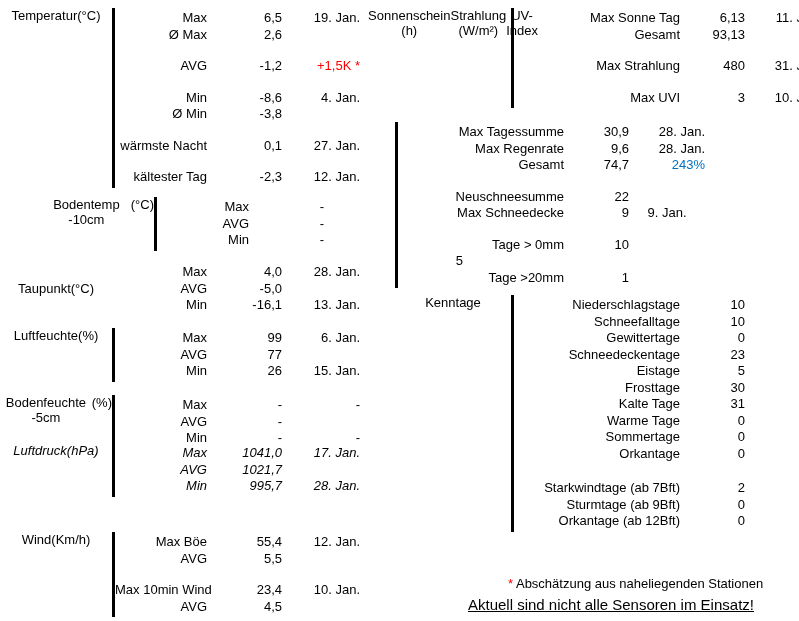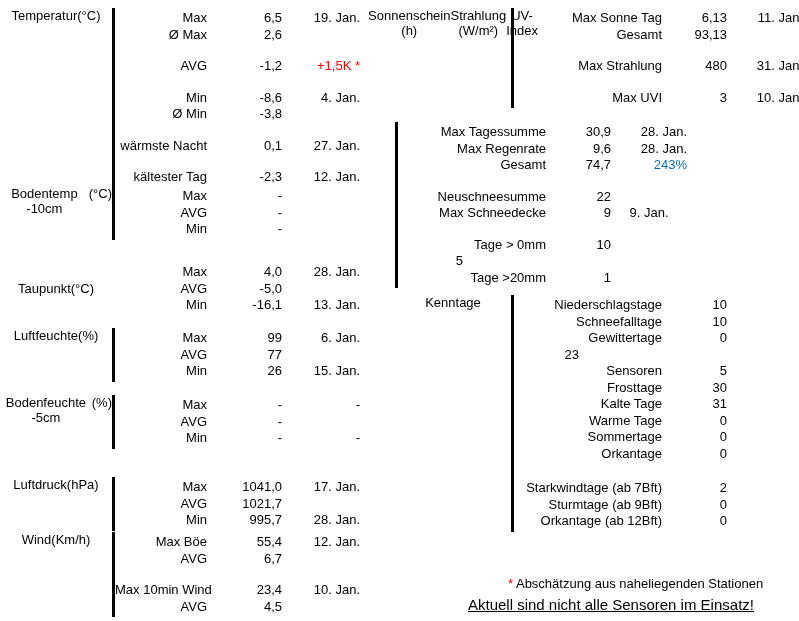--- a/index.html
+++ b/index.html
@@ -21,29 +21,29 @@
   .group + .group{margin-top:15px;}
   .col-right .s2 .group + .group{margin-top:18px;}
   .row{display:flex;height:16.5px;line-height:16.5px;}
   .cell{white-space:pre;}
   .cell-label{text-align:right;}
   .cell-value{text-align:right;}
   .cell-date{text-align:right;}
   .col-left .cell-label{width:92px;}
   .col-left .cell-value{width:75px;}
   .col-left .cell-date{width:78px;}
-  .col-right .cell-label{width:148px;}
+  .col-right .cell-label{width:166px;}
   .col-right .cell-value{width:65px;}
   .col-right .cell-date{width:76px;}
   .date-center{text-align:center;}
   .c-red{color:var(--red,#ff0000);}
   .c-blue{color:var(--blue,#0070c0);}
   
-  .col-left  .s0{top:8px;}  .col-left .s1{top:186px;} .col-left .s2{top:262px;align-items:center;}
-  .col-left  .s3{top:328px;}.col-left .s4{top:395px;} .col-left .s5{top:477px;}
+  .col-left  .s0{top:8px;}  .col-left .s1{top:197px;margin-left:42px;} .col-left .s2{top:262px;align-items:center;}
+  .col-left  .s3{top:328px;}.col-left .s4{top:395px;} .col-left .s5{top:443px;font-style:italic;}
   .col-left  .s6{top:532px;}
   .col-right .s0{top:8px;}  .col-right .s1{top:122px;}.col-right .s2{top:295px;}
   .footnote-est{position:absolute;left:508px;top:576px;line-height:15px;}
   .sensors-notice{position:absolute;left:468px;top:596px;font-size:15px;text-decoration:underline;line-height:18px;}
 </style>
 </head>
 <body>
 
 <div class="page" style="--red: #ff0000; --blue: #0070c0; color: rgb(0, 0, 0);">
   <div class="col col-left">
@@ -239,21 +239,21 @@
         <div class="divider"></div>
         <div class="rows">
           <div class="group">
             <div class="row">
               <div class="cell cell-label">Max Böe</div>
               <div class="cell cell-value">55,4</div>
               <div class="cell cell-date">12. Jan.</div>
             </div>
             <div class="row">
               <div class="cell cell-label">AVG</div>
-              <div class="cell cell-value">6,7</div>
+              <div class="cell cell-value">5,5</div>
               <div class="cell cell-date"></div>
             </div>
           </div>
           <div class="group">
             <div class="row">
               <div class="cell cell-label">Max 10min Wind</div>
               <div class="cell cell-value">23,4</div>
               <div class="cell cell-date">10. Jan.</div>
             </div>
             <div class="row">
@@ -368,25 +368,26 @@
               <div class="cell cell-label">Schneefalltage</div>
               <div class="cell cell-value">10</div>
               <div class="cell cell-date"></div>
             </div>
             <div class="row">
               <div class="cell cell-label">Gewittertage</div>
               <div class="cell cell-value">0</div>
               <div class="cell cell-date"></div>
             </div>
             <div class="row">
+              <div class="cell cell-label">Schneedeckentage</div>
               <div class="cell cell-value">23</div>
               <div class="cell cell-date"></div>
             </div>
             <div class="row">
-              <div class="cell cell-label">Sensoren</div>
+              <div class="cell cell-label">Eistage</div>
               <div class="cell cell-value">5</div>
               <div class="cell cell-date"></div>
             </div>
             <div class="row">
               <div class="cell cell-label">Frosttage</div>
               <div class="cell cell-value">30</div>
               <div class="cell cell-date"></div>
             </div>
             <div class="row">
               <div class="cell cell-label">Kalte Tage</div>

